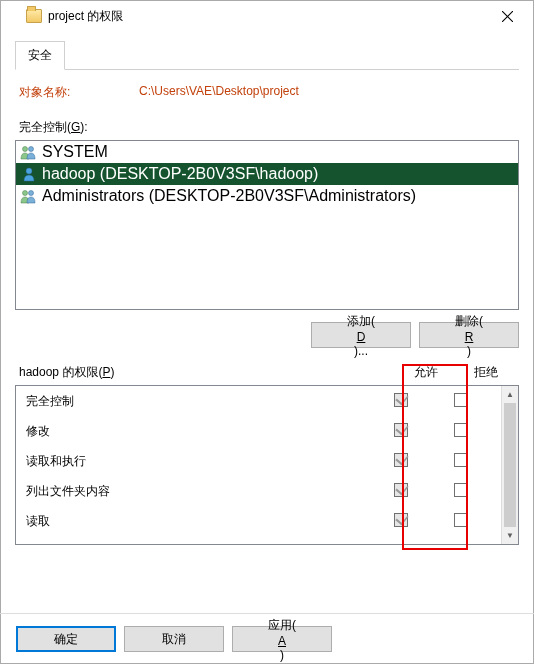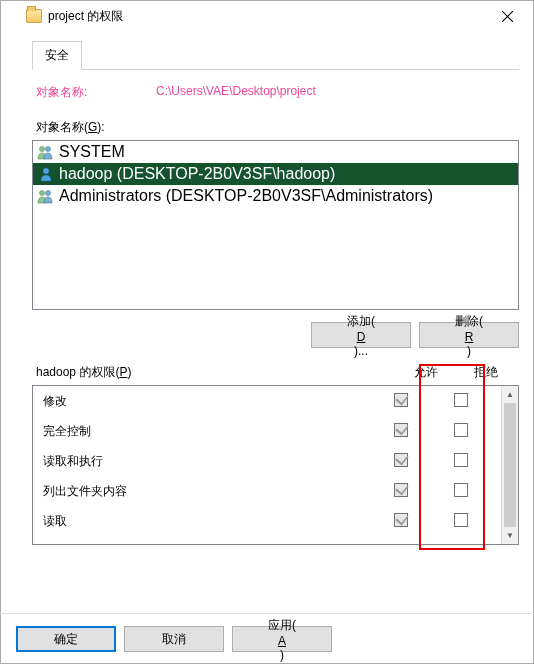--- a/index.html
+++ b/index.html
@@ -3,24 +3,24 @@
 <meta charset="utf-8">
 <style>
 * { box-sizing: border-box; margin: 0; padding: 0; font-family: "Microsoft YaHei", "Segoe UI", Tahoma, sans-serif; }
 body { background: #fff; width: 534px; height: 664px; overflow: hidden; border: 1px solid #aaa; }
 .titlebar { display: flex; align-items: center; height: 30px; padding: 0 6px; background: #fff; margin-left: 19px; }
 .titlebar .folder-icon { width: 16px; height: 14px; background: linear-gradient(#ffe9a6, #f3c968); border: 1px solid #c7a24a; border-radius: 1px; margin-right: 6px; position: relative; }
 .titlebar .folder-icon::before { content: ""; position: absolute; top: -4px; left: 0; width: 7px; height: 4px; background: #f3c968; border: 1px solid #c7a24a; border-bottom: none; border-radius: 1px 1px 0 0; }
 .titlebar .title { font-size: 12px; color: #000; flex: 1; }
 .titlebar .close { width: 40px; height: 28px; display: flex; align-items: center; justify-content: center; }
 .titlebar .close svg { width: 11px; height: 11px; }
-.body { padding: 10px 14px 14px 14px; margin-left: 17px; }
+.body { padding: 10px 14px 14px 14px; }
 .tabs { display: flex; border-bottom: 1px solid #d0d0d0; margin-bottom: 14px; }
 .tabs .tab { font-size: 12px; padding: 5px 12px; border: 1px solid #d0d0d0; border-bottom: 1px solid #fff; background: #fff; margin-bottom: -1px; }
-.row-label { display: flex; font-size: 12px; color: #ec4899; margin: 4px 0 18px 4px; }
+.row-label { display: flex; font-size: 12px; color: #c2410c; margin: 4px 0 18px 4px; }
 .row-label .lbl { width: 120px; }
 .section-label { font-size: 12px; color: #000; margin: 0 0 4px 4px; }
 .underline { text-decoration: underline; }
 .listbox { border: 1px solid #828790; height: 170px; background: #fff; overflow: hidden; }
 .listbox .item { display: flex; align-items: center; padding: 2px 4px; font-size: 16px; color: #000; height: 22px; }
 .listbox .item.selected { background: #14532d; color: #fff; }
 .user-icon { width: 18px; height: 16px; margin-right: 4px; display: inline-flex; align-items: center; justify-content: center; }
 .btn-row { display: flex; justify-content: flex-end; gap: 8px; margin: 12px 0 16px 0; }
 .btn { min-width: 100px; height: 26px; font-size: 12px; background: #e1e1e1; border: 1px solid #adadad; color: #000; display: inline-flex; align-items: center; justify-content: center; cursor: pointer; flex-direction: column; }
 .btn.default { border: 2px solid #0078d7; }
@@ -60,21 +60,21 @@
   <div class="tabs">
     <div class="tab">安全</div>
   </div>
 
   <div class="row-label">
     <span class="lbl">对象名称:</span>
     <span>C:\Users\VAE\Desktop\project</span>
   </div>
 
   <div class="section-label">
-    <span>对象名称(</span><span class="underline">G</span><span>):</span>
+    <span>完全控制(</span><span class="underline">G</span><span>):</span>
   </div>
 
   <div class="listbox" id="users-listbox">
       <div class="item">
         <span class="user-icon">
           <svg width="18" height="16" viewBox="0 0 18 16">
             <circle cx="5" cy="5" r="2.5" fill="#8bc78b" stroke="#4a7a4a" stroke-width="0.5"></circle>
             <circle cx="11" cy="5" r="2.5" fill="#7ab0d8" stroke="#2a6496" stroke-width="0.5"></circle>
             <path d="M1 15 Q1 9 5 9 Q9 9 9 15 Z" fill="#8bc78b" stroke="#4a7a4a" stroke-width="0.5"></path>
             <path d="M7 15 Q7 9 11 9 Q15 9 15 15 Z" fill="#7ab0d8" stroke="#2a6496" stroke-width="0.5"></path>
@@ -122,26 +122,26 @@
       <span>hadoop 的权限(</span><span class="underline">P</span><span>)</span>
     </span>
     <span class="ph-col">允许</span>
     <span class="ph-col">拒绝</span>
     <span style="width:17px"></span>
   </div>
 
   <div class="perm-box" style="position:relative;">
     <div class="perm-list" id="perm-list">
         <div class="perm-row">
-          <span class="p-name">修改</span>
+          <span class="p-name">完全控制</span>
           <span class="p-col"><span class="chk disabled checked"></span></span>
           <span class="p-col"><span class="chk"></span></span>
         </div>
         <div class="perm-row">
-          <span class="p-name">完全控制</span>
+          <span class="p-name">修改</span>
           <span class="p-col"><span class="chk disabled checked"></span></span>
           <span class="p-col"><span class="chk"></span></span>
         </div>
         <div class="perm-row">
           <span class="p-name">读取和执行</span>
           <span class="p-col"><span class="chk disabled checked"></span></span>
           <span class="p-col"><span class="chk"></span></span>
         </div>
         <div class="perm-row">
           <span class="p-name">列出文件夹内容</span>

